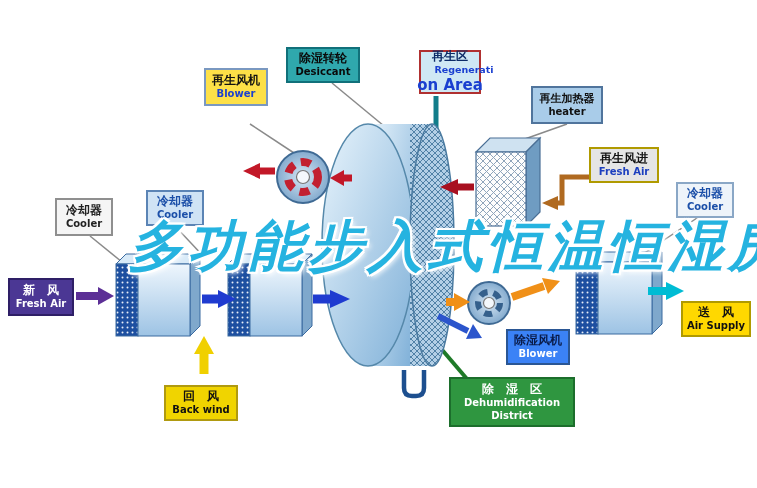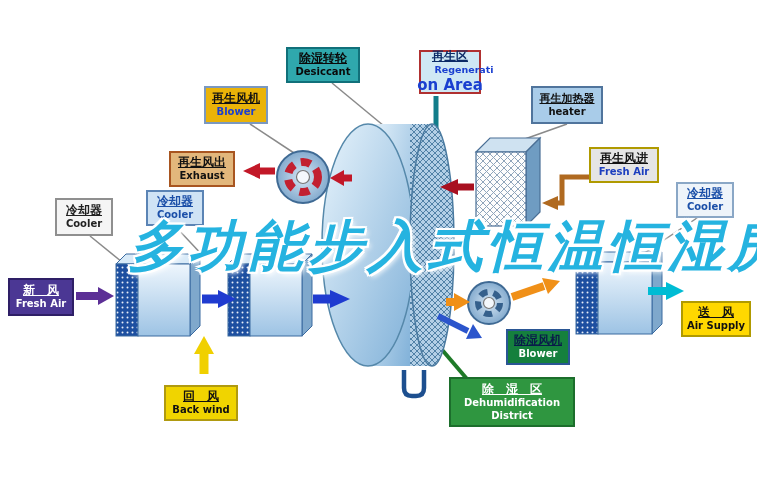--- a/index.html
+++ b/index.html
@@ -2,21 +2,21 @@
 <html><head>
 <meta charset="utf-8">
 <style>
   html,body{margin:0;padding:0;background:#ffffff;}
   #stage{position:relative;width:757px;height:488px;background:#ffffff;overflow:hidden;
          font-family:"DejaVu Sans",sans-serif;}
   #diagram-svg{position:absolute;left:0;top:0;z-index:1;}
   .lbl{position:absolute;z-index:20;border:2px solid #888;box-sizing:border-box;
        display:flex;flex-direction:column;align-items:center;justify-content:center;
        text-align:center;font-weight:bold;line-height:1.25;padding:1px 2px;}
-  .lbl .l1{font-size:12px;white-space:nowrap;text-decoration:underline;}
+  .lbl .l1{font-size:12px;white-space:nowrap;}
   .lbl .l2{font-size:10px;white-space:nowrap;}
   .lbl .l3{font-size:10px;white-space:nowrap;}
   #main-title{position:absolute;left:128px;top:210px;z-index:30;
       font-size:55px;font-weight:bold;font-style:italic;letter-spacing:5px;
       color:#25b3e0;white-space:nowrap;
       text-shadow:2px 0 0 #fff,-2px 0 0 #fff,0 2px 0 #fff,0 -2px 0 #fff,
                   2px 2px 0 #fff,-2px -2px 0 #fff,2px -2px 0 #fff,-2px 2px 0 #fff,
                   3px 3px 5px rgba(255,255,255,0.9);}
 </style>
 </head>
@@ -173,45 +173,41 @@
 <div class="lbl" style="left:55px;top:198px;width:58px;height:38px;background:#f5f5f5;border-color:#8f8f8f;color:#222;">
   <span class="l1">冷却器</span>
   <span class="l2">Cooler</span>
 </div>
 
 <div class="lbl" style="left:8px;top:278px;width:66px;height:38px;background:#4b3794;border-color:#2e1f66;color:#ffffff;">
   <span class="l1">新　风</span>
   <span class="l2">Fresh Air</span>
 </div>
 
-<div class="lbl" style="left:204px;top:86px;width:64px;height:38px;background:#eab308;border-color:#7a98c0;color:#111;">
+<div class="lbl" style="left:204px;top:68px;width:64px;height:38px;background:#fde047;border-color:#7a98c0;color:#111;">
   <span class="l1">再生风机</span>
   <span class="l2" style="color:#1a3fd0;">Blower</span>
 </div>
 
 <div class="lbl" style="left:286px;top:47px;width:74px;height:36px;background:#2fa8ad;border-color:#11707a;color:#0a0a0a;">
   <span class="l1">除湿转轮</span>
   <span class="l2">Desiccant</span>
 </div>
 
 <div class="lbl" style="left:419px;top:50px;width:62px;height:44px;background:#cfe8f4;border-color:#b03030;color:#0b2a66;">
   <span class="l1" style="font-size:12px;">再生区</span>
   <span class="l2" style="color:#1a3fd0;font-size:9.5px;padding-left:28px;">Regenerati</span>
   <span class="l3" style="color:#1a3fd0;font-size:15px;">on Area</span>
 </div>
 
 <div class="lbl" style="left:531px;top:86px;width:72px;height:38px;background:#a9cce9;border-color:#50749c;color:#111;">
   <span class="l1" style="font-size:11px;">再生加热器</span>
   <span class="l2">heater</span>
 </div>
 
-<div class="lbl" style="left:169px;top:151px;width:66px;height:36px;background:#e2b77c;border-color:#a85520;color:#111;">
-  <span class="l1">再生风出</span>
-  <span class="l2">Exhaust</span>
-</div>
 
 <div class="lbl" style="left:146px;top:190px;width:58px;height:36px;background:#cfe3f5;border-color:#5b84b5;color:#1b4fa8;">
   <span class="l1">冷却器</span>
   <span class="l2">Cooler</span>
 </div>
 
 <div class="lbl" style="left:589px;top:147px;width:70px;height:36px;background:#e5e5e5;border-color:#b09a00;color:#111;">
   <span class="l1">再生风进</span>
   <span class="l2" style="color:#1c3fbf;">Fresh Air</span>
 </div>
@@ -224,21 +220,21 @@
 <div class="lbl" style="left:681px;top:269px;width:70px;height:36px;background:#ffd800;border-color:#b09a00;color:#111;margin-top:32px;">
   <span class="l1">送　风</span>
   <span class="l2">Air Supply</span>
 </div>
 
 <div class="lbl" style="left:164px;top:377px;width:74px;height:36px;background:#f0d400;border-color:#b09a10;color:#111;margin-top:8px;">
   <span class="l1">回　风</span>
   <span class="l2">Back wind</span>
 </div>
 
-<div class="lbl" style="left:506px;top:329px;width:64px;height:36px;background:#15803d;border-color:#2a5694;color:#0a1c4a;">
+<div class="lbl" style="left:506px;top:329px;width:64px;height:36px;background:#3b82f6;border-color:#2a5694;color:#0a1c4a;">
   <span class="l1">除湿风机</span>
   <span class="l2" style="color:#ffffff;">Blower</span>
 </div>
 
 <div class="lbl" style="left:449px;top:377px;width:126px;height:50px;background:#2f9640;border-color:#1c6e2c;color:#ffffff;">
   <span class="l1">除　湿　区</span>
   <span class="l2">Dehumidification</span>
   <span class="l3">District</span>
 </div>
 

